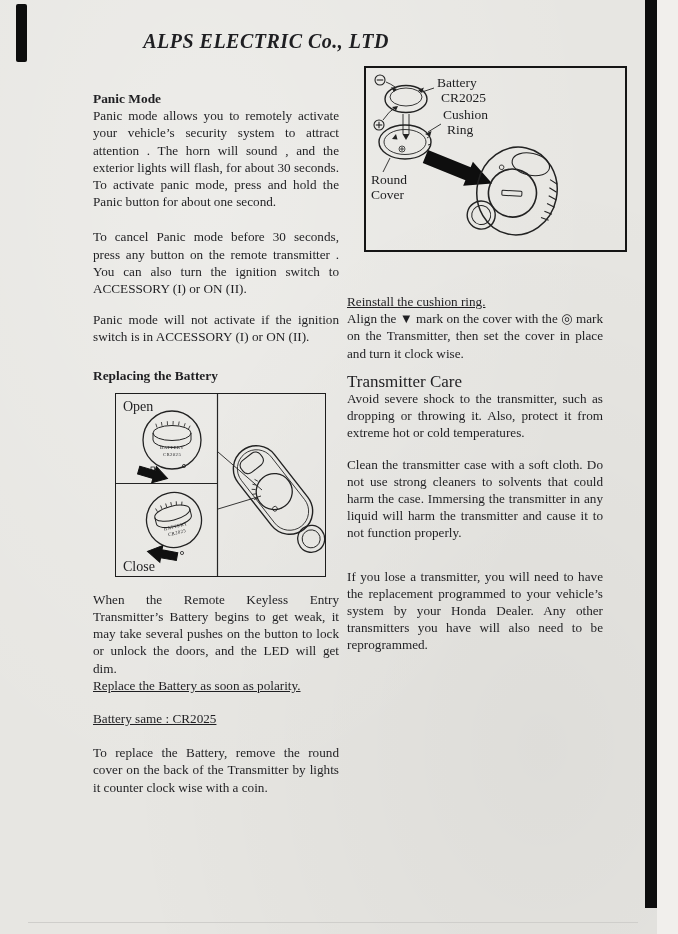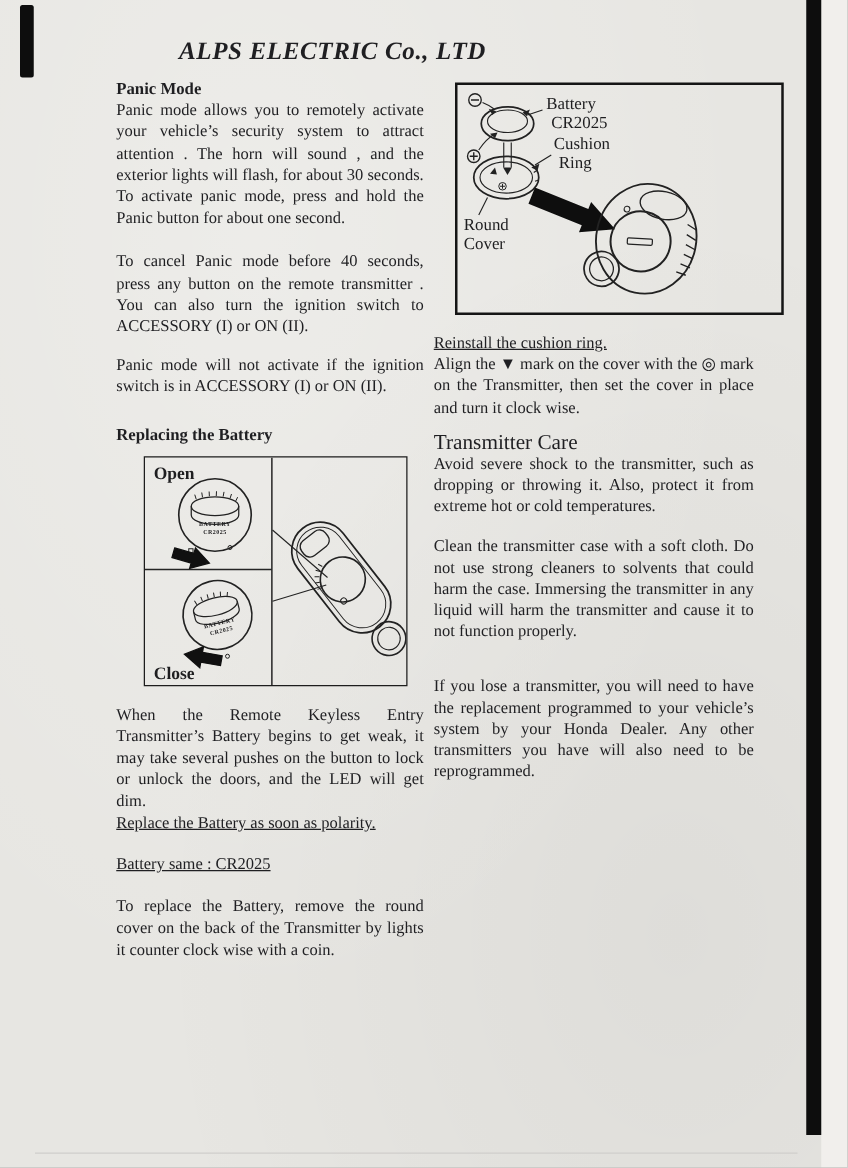--- a/index.html
+++ b/index.html
@@ -12,33 +12,33 @@
     color:#1f1f22;
   }
   .scan-strip{position:absolute;top:0;right:0;width:21px;height:934px;background:#f1efec;}
   .scan-bar-left{position:absolute;left:16px;top:4px;width:11px;height:58px;background:#0d0d0d;border-radius:2px;}
   .scan-bar-right{position:absolute;left:645px;top:0;width:12px;height:908px;background:#0d0d0d;}
   .page-bottom-line{position:absolute;left:28px;top:922px;width:610px;height:1px;background:#cfcecb;}
   .title{
     position:absolute;top:30px;left:0;width:532px;margin:0;text-align:center;
     font-size:20px;font-style:italic;font-weight:bold;letter-spacing:0.5px;
   }
-  .col{position:absolute;font-size:13.2px;line-height:17.2px;}
+  .col{position:absolute;font-size:13.2px;line-height:17.2px;margin-top:28px;}
   .left-col{left:93px;top:62px;width:246px;}
   .right-col{left:347px;top:254px;width:256px;}
   .heading{font-weight:bold;margin:0;font-size:13.4px;}
   .para{margin:0;text-align:justify;}
   .line{margin:0;text-decoration:underline;}
   .mt-sm{margin-top:11px;}
   .mt-md{margin-top:14px;}
   .mt-lg{margin-top:18px;}
   .mt-xl{margin-top:26px;}
   .figure-left{
     margin:9px 0 0 22px;width:209px;height:182px;
-    border:1.6px solid #1d1d1d;position:relative;font-weight:bold;
+    border:1.6px solid #1d1d1d;position:relative;
   }
   .figure-right{
     position:absolute;left:364px;top:66px;width:259px;height:182px;
     border:2px solid #151515;
   }
   svg{display:block;}
   svg text{font-family:"Liberation Serif","DejaVu Serif",serif;fill:#1e1e20;}
   .fig-label{font-size:14px;}
   .fig-label-lg{font-size:13.5px;}
   .fig-micro{font-size:4.8px;letter-spacing:0.4px;}
@@ -51,21 +51,21 @@
   <div class="scan-strip"></div>
   <div class="scan-bar-left"></div>
   <div class="scan-bar-right"></div>
   <div class="page-bottom-line"></div>
 
   <h1 class="title">ALPS ELECTRIC Co., LTD</h1>
 
   <div class="col left-col">
     <h2 class="heading">Panic Mode</h2>
     <p class="para">Panic mode allows you to remotely activate your vehicle’s security system to attract attention . The horn will sound , and the exterior lights will flash, for about 30 seconds. To activate panic mode, press and hold the Panic button for about one second.</p>
-    <p class="para mt-lg">To cancel Panic mode before 40 seconds, press any button on the remote transmitter . You can also turn the ignition switch to ACCESSORY (I) or ON (II).</p>
+    <p class="para mt-lg">To cancel Panic mode before 30 seconds, press any button on the remote transmitter . You can also turn the ignition switch to ACCESSORY (I) or ON (II).</p>
     <p class="para mt-md">Panic mode will not activate if the ignition switch is in ACCESSORY (I) or ON (II).</p>
 
     <h2 class="heading" style="margin-top:21px;">Replacing the Battery</h2>
 
     <div class="figure-left">
       <svg width="209" height="182" viewBox="0 0 209 182">
         <g stroke="#252525" stroke-width="1.2">
           <line x1="101.5" y1="0" x2="101.5" y2="182"></line>
           <line x1="0" y1="89.5" x2="101.5" y2="89.5"></line>
         </g>

